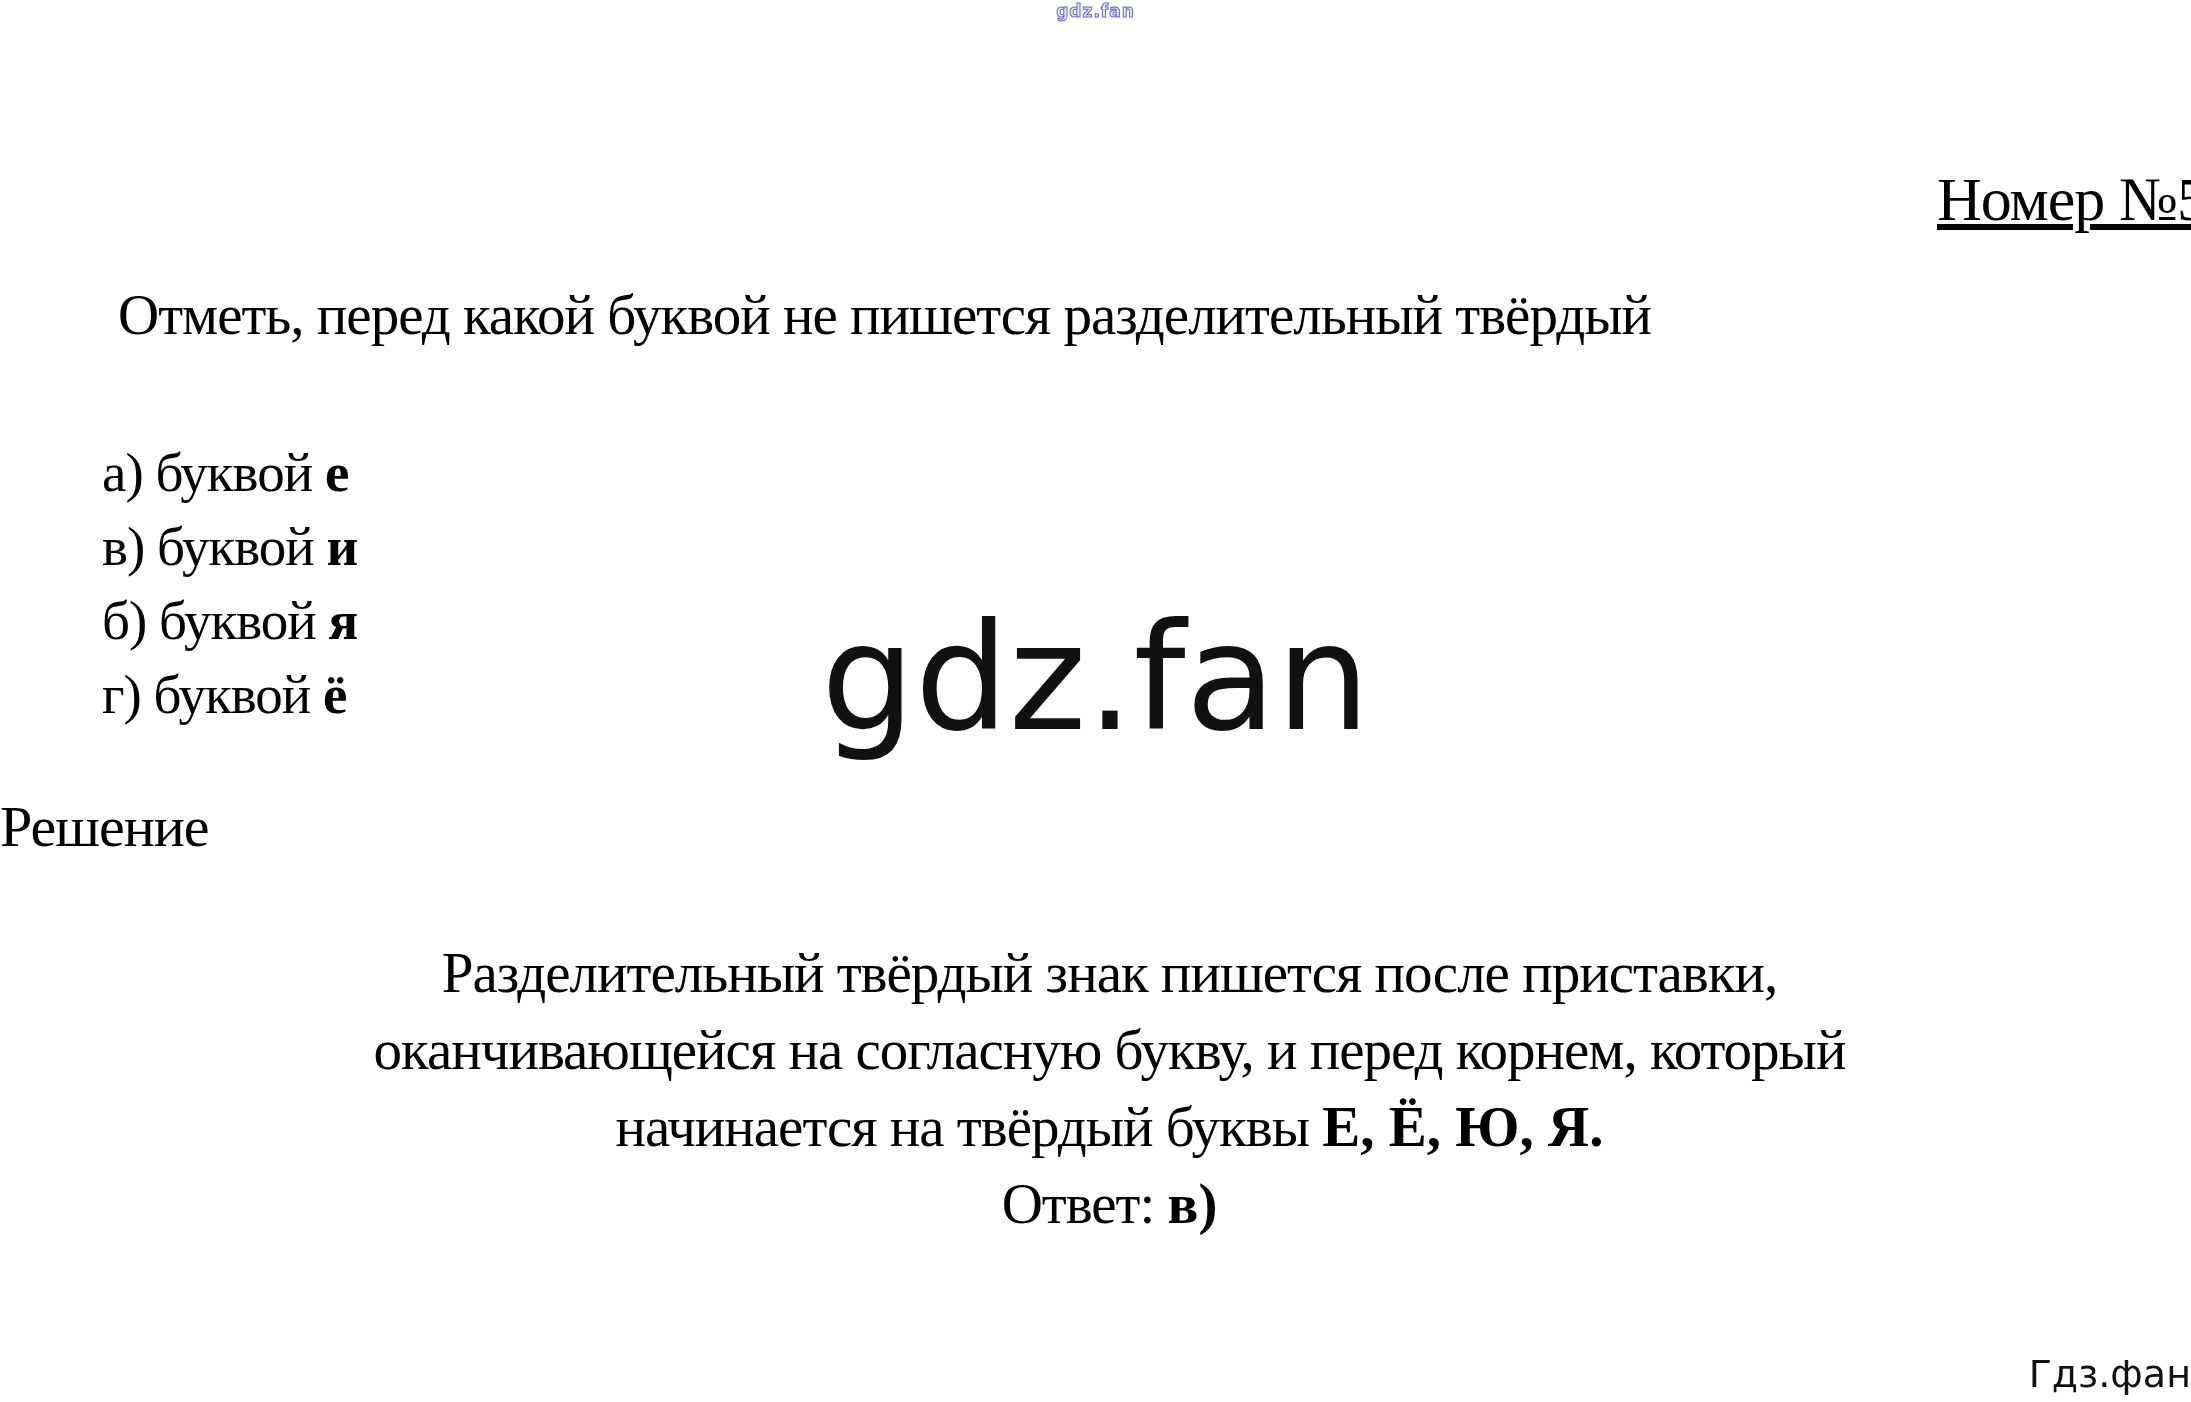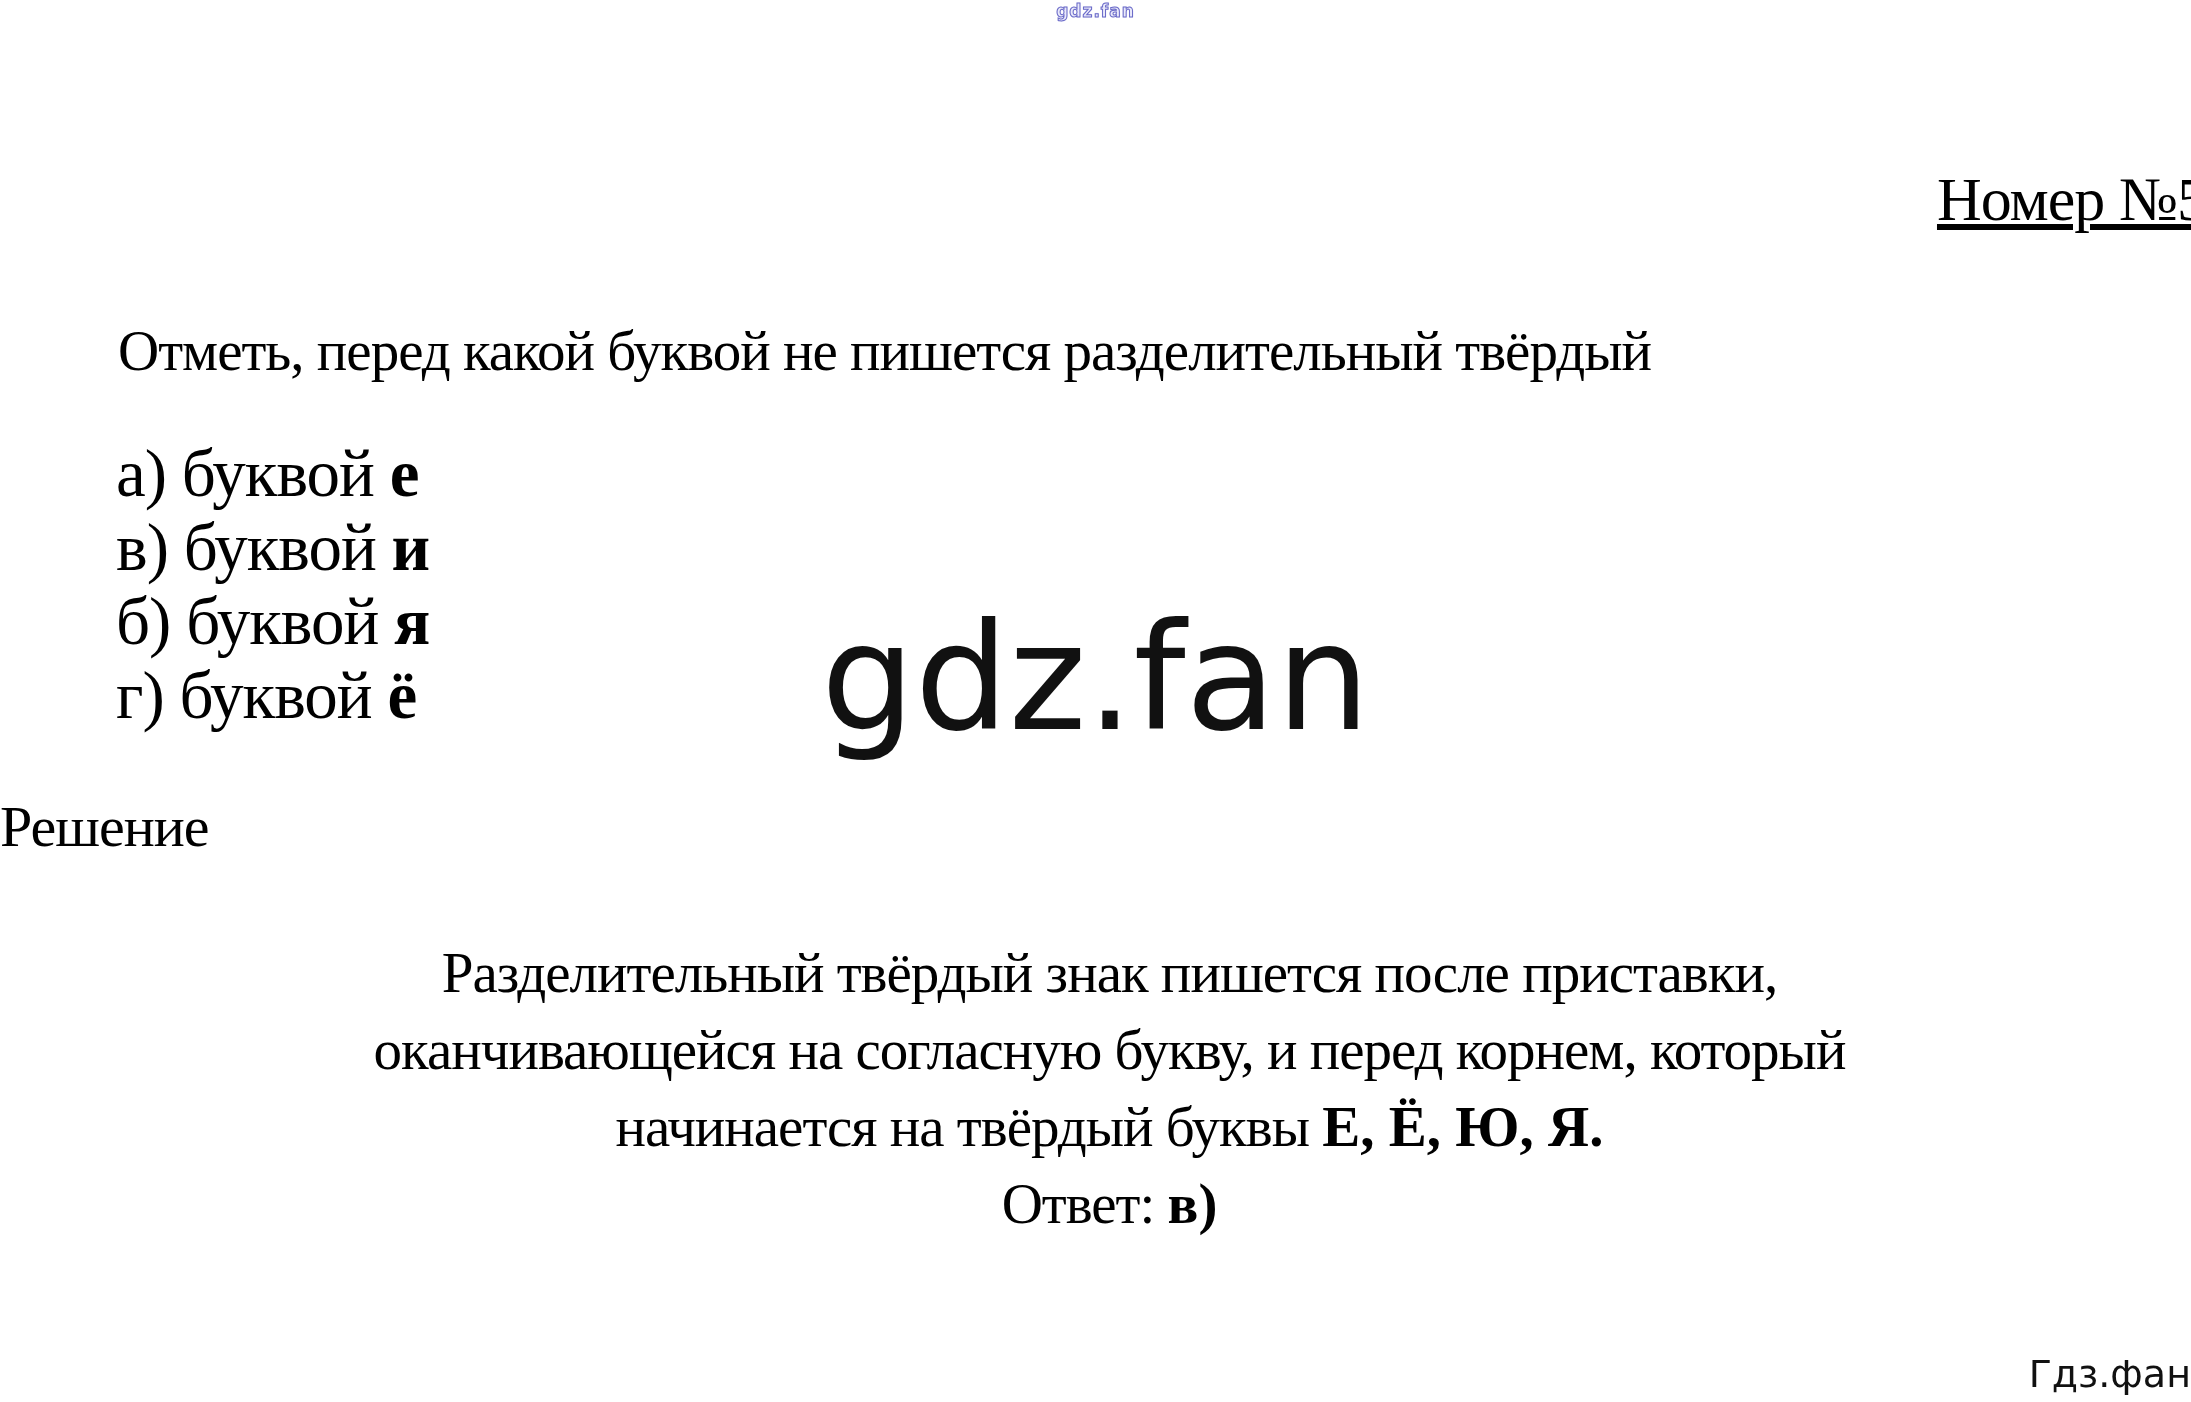--- a/index.html
+++ b/index.html
@@ -49,28 +49,27 @@
 
   .question {
     position: absolute;
     top: 277px;
     left: 118px;
     right: 90px;
     font-size: 57px;
     line-height: 76px;
     letter-spacing: -1px;
     white-space: nowrap;
-    margin-top: 36px;
   }
 
   .options {
     position: absolute;
     top: 436px;
-    left: 116px;
-    font-size: 67px;
+    left: 102px;
+    font-size: 55px;
     line-height: 74px;
     letter-spacing: -1px;
     white-space: nowrap;
   }
   .options b { letter-spacing: 0; }
 
   
   .wm-center {
     position: absolute;
     top: 592px;

